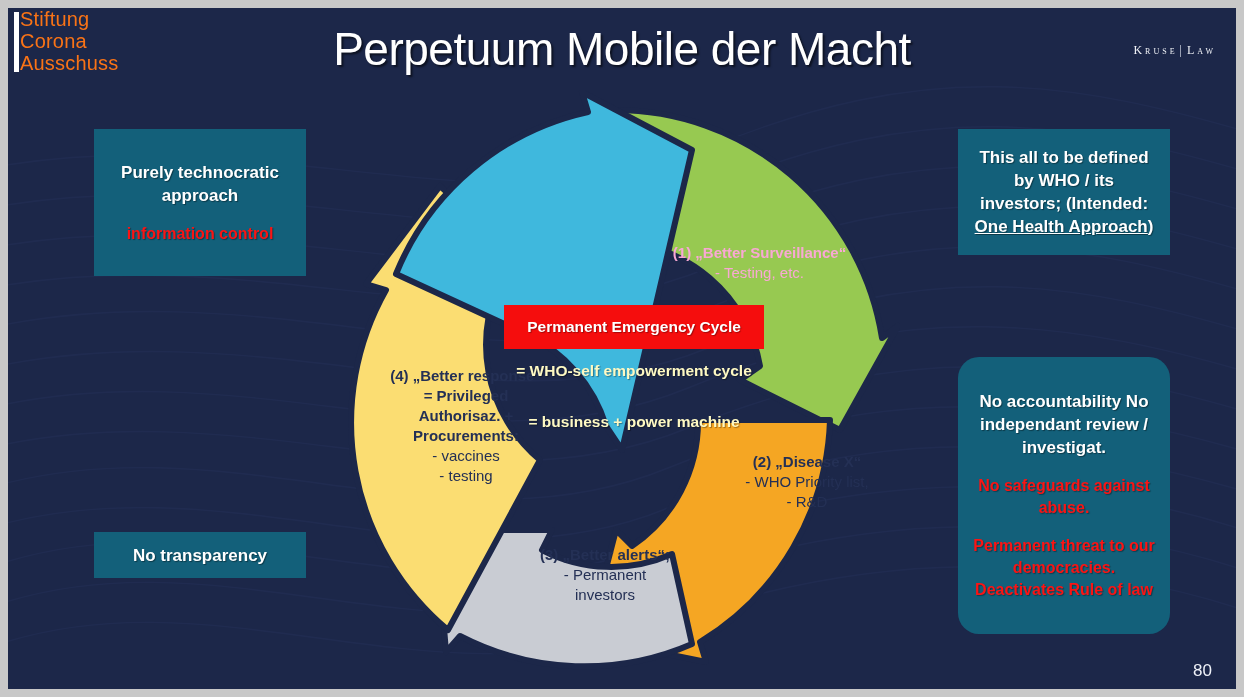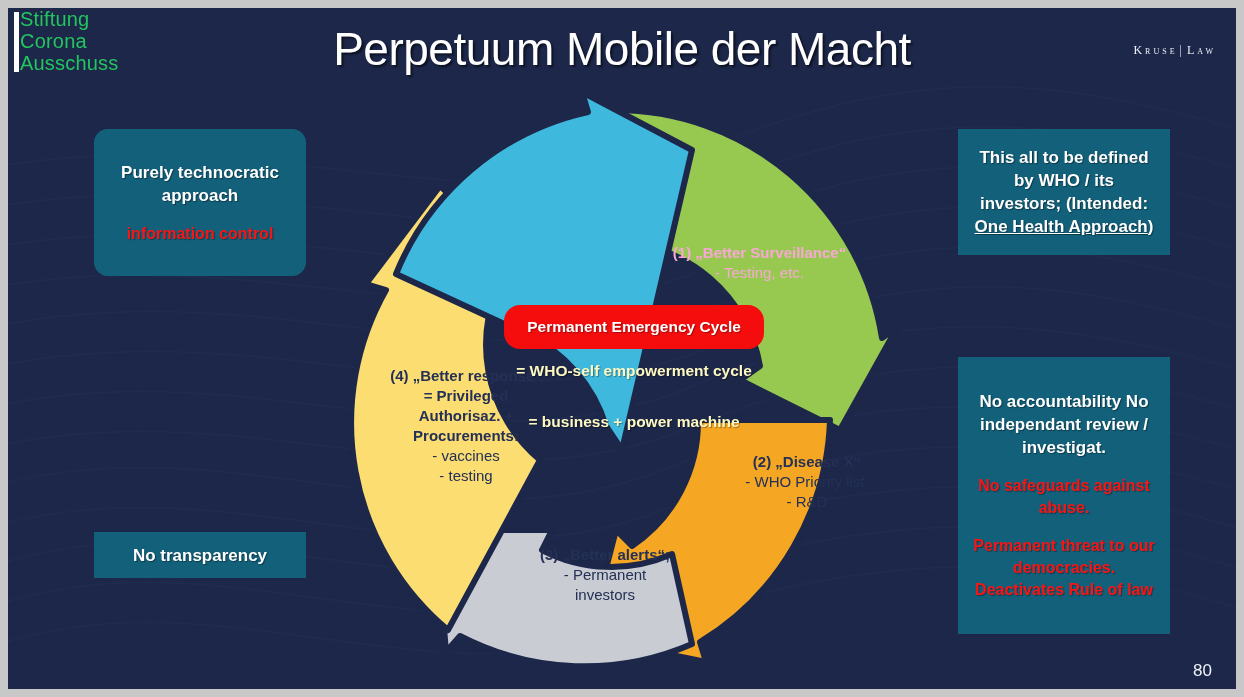--- a/index.html
+++ b/index.html
@@ -16,21 +16,21 @@
   }
   #inner-edge{
     position:absolute;left:8px;top:8px;right:8px;bottom:8px;
     background:#1c2749;
   }
   
   .bg-wave{position:absolute;left:8px;top:8px;width:1228px;height:681px;opacity:.30;}
 
   
   #logo-scc{
-    position:absolute;left:20px;top:8px;width:130px;color:#22c55e;
+    position:absolute;left:20px;top:8px;width:130px;color:#f97316;
     font-size:20px;line-height:22px;letter-spacing:.2px;
     font-family:"Liberation Sans",sans-serif;
   }
   #logo-scc .bar{
     position:absolute;left:-6px;top:4px;width:5px;height:60px;background:#ffffff;
   }
   #slide-title{
     position:absolute;left:0;top:22px;width:1244px;text-align:center;
     font-size:46px;font-weight:normal;color:#ffffff;
     letter-spacing:-0.5px;
@@ -57,24 +57,24 @@
     color:#ffffff;font-weight:bold;font-size:17px;line-height:23px;
     text-shadow:1px 1px 1px rgba(0,0,0,.4);
   }
   .callout .red{
     color:#fa1414;font-weight:bold;font-size:16px;line-height:22px;
     text-shadow:1px 1px 1px rgba(0,0,0,.35);
   }
   .callout .gap{height:16px;}
   .u{text-decoration:underline;}
 
-  #box-tech{left:94px;top:129px;width:212px;height:147px;border-radius:14px;}
+  #box-tech{left:94px;top:129px;width:212px;height:147px;}
   #box-notrans{left:94px;top:532px;width:212px;height:46px;}
   #box-who{left:958px;top:129px;width:212px;height:126px;}
-  #box-acct{left:958px;top:357px;width:212px;height:277px;}
+  #box-acct{left:958px;top:357px;width:212px;height:277px;border-radius:21px;}
 
   
   #cycle{position:absolute;left:320px;top:90px;width:580px;height:580px;}
 
   
   .seg-label{
     position:absolute;text-align:center;line-height:20px;
     font-family:"Liberation Sans",sans-serif;
   }
   .seg-label .t1{font-weight:bold;font-size:15px;}
@@ -82,21 +82,21 @@
 
   #lab1{left:652px;top:243px;width:215px;color:#f9a8d4;}
   #lab2{left:722px;top:452px;width:170px;color:#243055;}
   #lab3{left:510px;top:545px;width:190px;color:#243055;}
   #lab4{left:390px;top:366px;width:152px;color:#243055;}
   #lab5{left:452px;top:202px;width:205px;color:#1d3a5c;}
 
   
   #banner{
     position:absolute;left:504px;top:305px;width:260px;height:44px;
-    background:#f50d0d;display:flex;align-items:center;justify-content:center;border-radius:16px;
+    background:#f50d0d;display:flex;align-items:center;justify-content:center;
   }
   #banner span{
     color:#ffffff;font-weight:bold;font-size:15.5px;
     text-shadow:1px 1px 1px rgba(0,0,0,.35);
   }
   .center-red{
     position:absolute;text-align:center;color:#fef9c3;font-weight:bold;
     font-size:15.5px;line-height:21px;width:300px;
     text-shadow:1px 1px 1px rgba(0,0,0,.35);
   }

